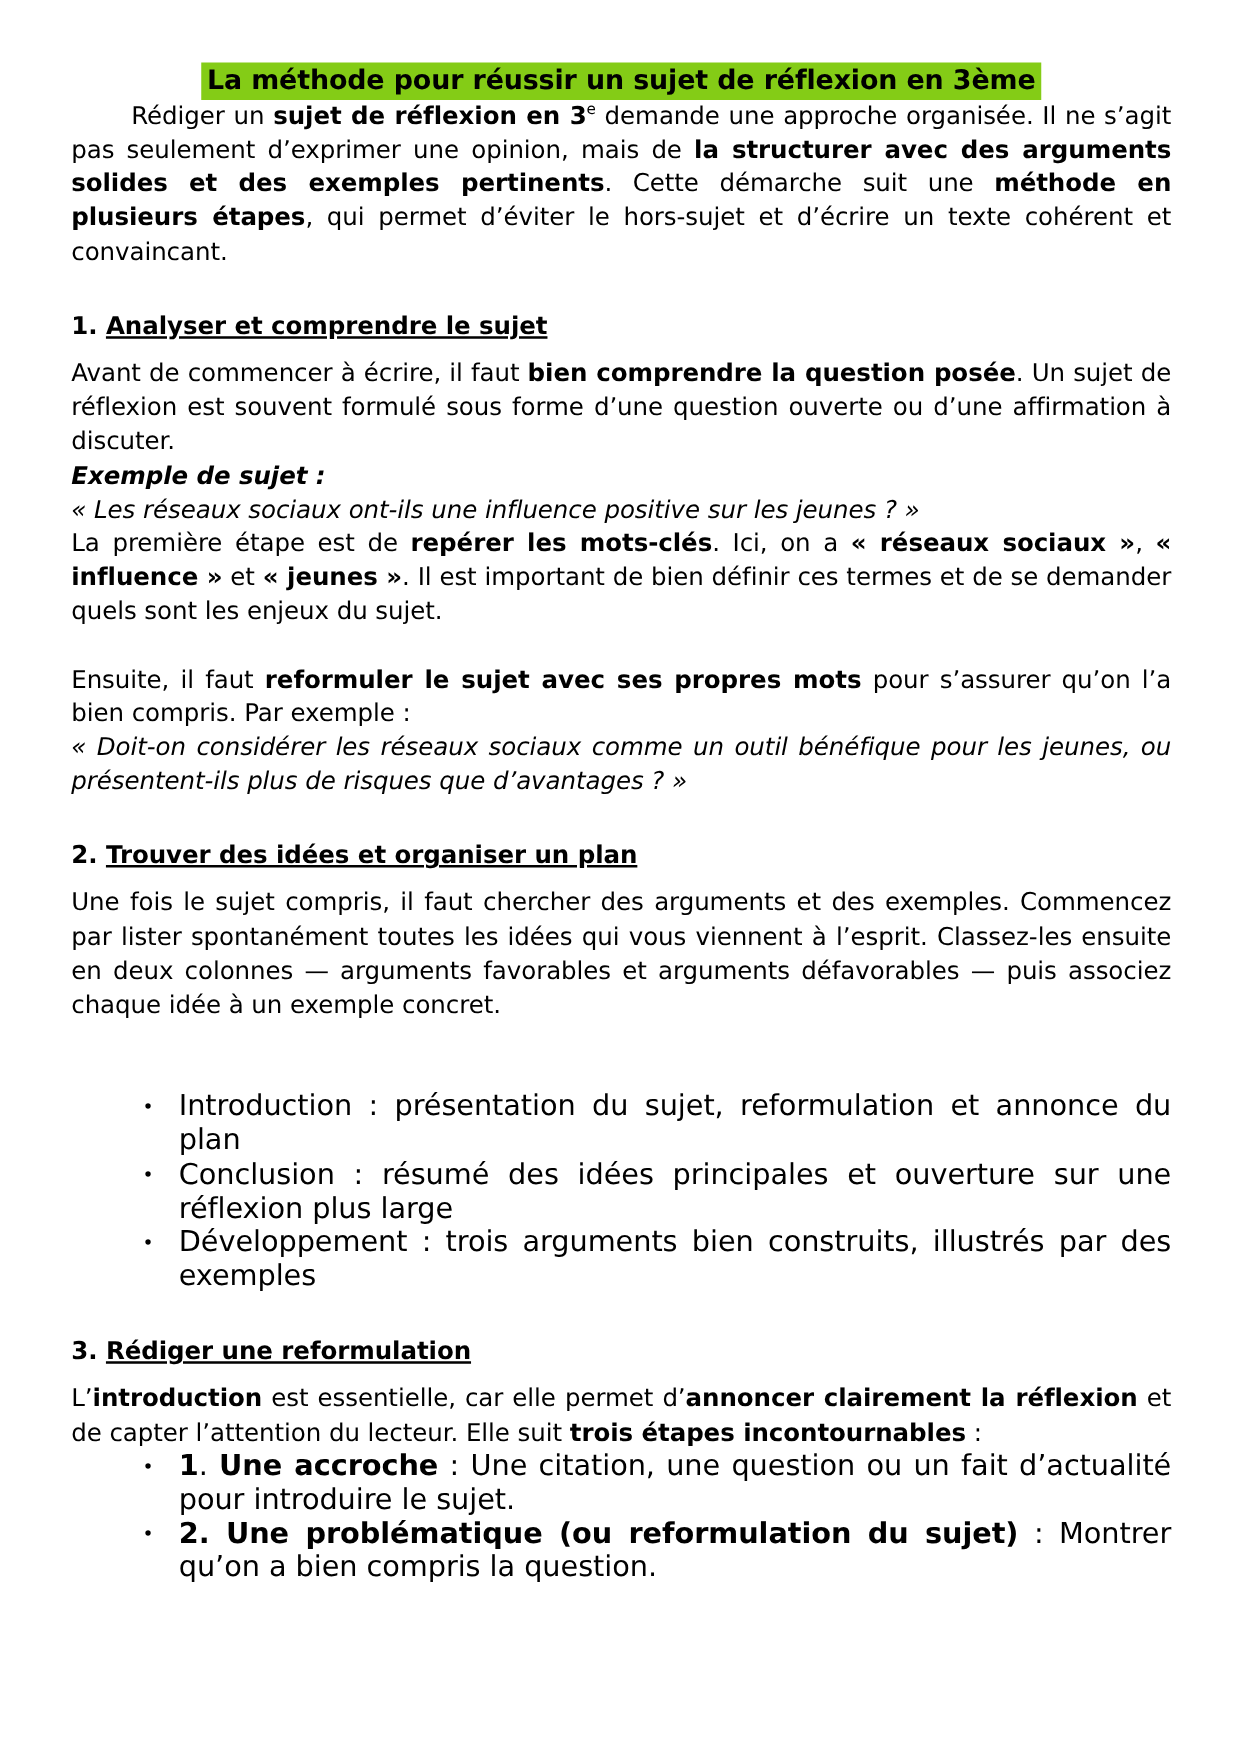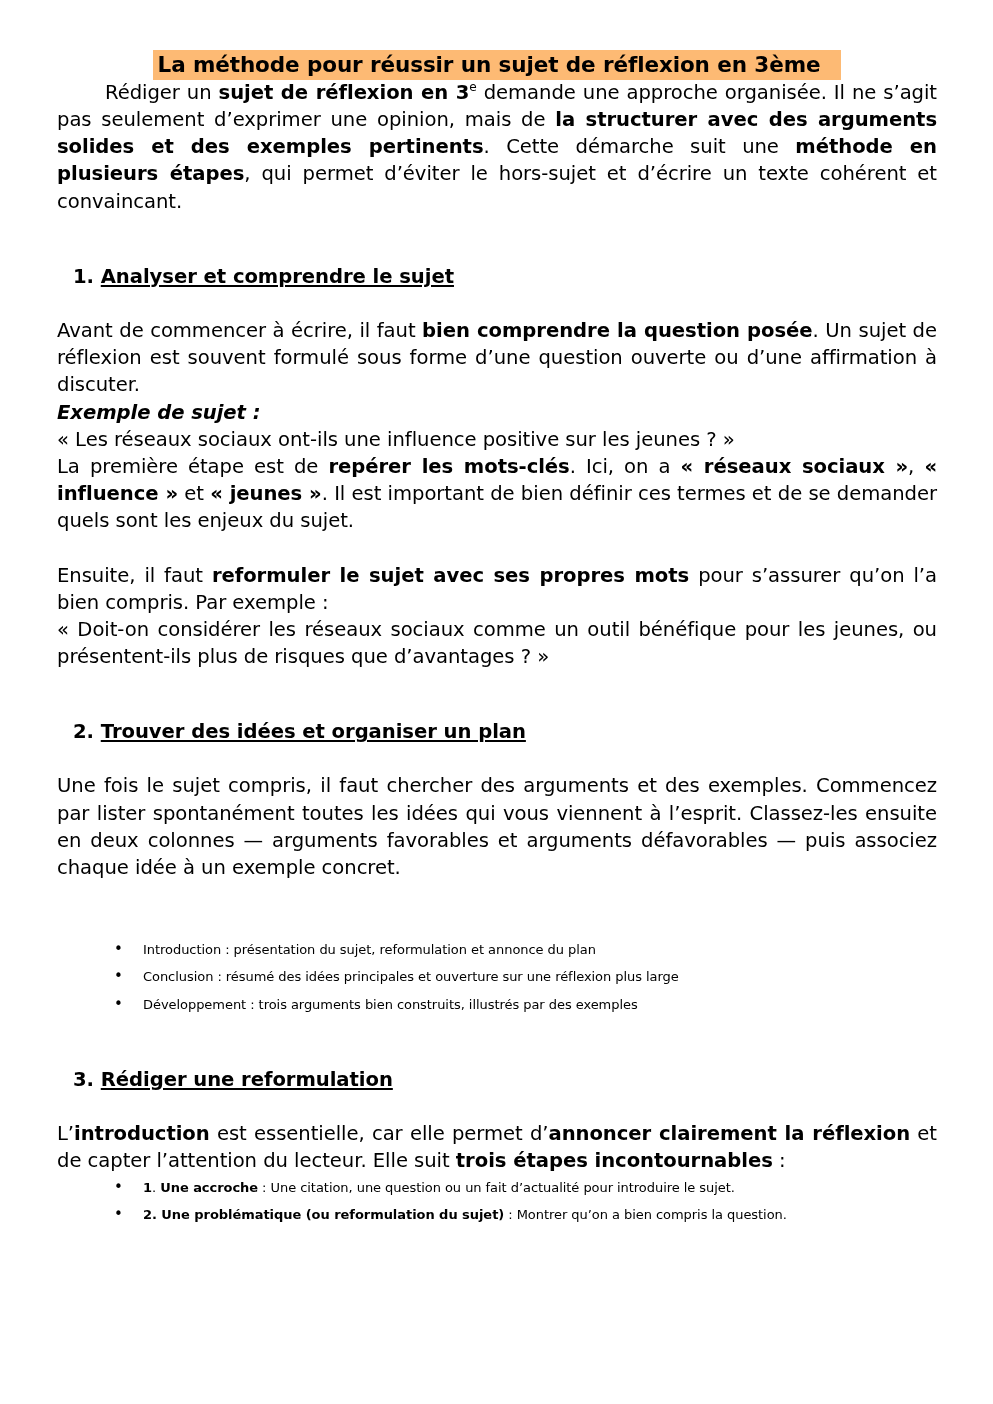--- a/index.html
+++ b/index.html
@@ -27,22 +27,22 @@
   .doc-title {
     text-align: center;
     margin: 0;
     padding-top: 52px;
     font-size: 21.5px;
     font-weight: bold;
     line-height: 1.25;
     letter-spacing: -0.1px;
   }
   .doc-title .hl {
-    background-color: #fdba74;
-    padding: 2px 21px 3px 5px;
+    background-color: #84cc16;
+    padding: 2px 5px 3px 5px;
     box-decoration-break: clone;
     -webkit-box-decoration-break: clone;
   }
 
   
   p.para {
     margin: 0;
     text-align: justify;
     text-justify: inter-word;
     font-size: 19.6px;
@@ -50,56 +50,56 @@
     letter-spacing: -0.05px;
   }
   p.intro {
     text-indent: 48px;
   }
   p.tight { margin-top: 0; }
   .gap-md { height: 27px; }
 
   
   h2.section {
-    margin: 16px;
+    margin: 0;
     font-size: 19.6px;
     font-weight: bold;
     line-height: 27px;
     letter-spacing: -0.05px;
   }
   h2.section .u {
     text-decoration: underline;
     text-underline-offset: 2px;
     text-decoration-thickness: 1.6px;
   }
   .sec-spacer-before { height: 32px; }
   .sec-spacer-after  { height: 11px; }
 
   b, strong { font-weight: bold; }
   .bi { font-weight: bold; font-style: italic; }
-  .quote-it { }
+  .quote-it { font-style: italic; }
   sup.ord {
     font-size: 0.62em;
     font-weight: normal;
     vertical-align: super;
     line-height: 0;
   }
 
   
   ul.bullets {
     margin: 0;
     padding: 0;
     list-style: none;
   }
   ul.bullets > li {
     position: relative;
     padding-left: 86px;
     text-align: justify;
     text-justify: inter-word;
-    font-size: 13px;
+    font-size: 23px;
     line-height: 27.2px;
     letter-spacing: -0.05px;
   }
   ul.bullets > li::before {
     content: "\2022";
     position: absolute;
     left: 57px;
     top: -1px;
     font-size: 15px;
     line-height: 28px;

